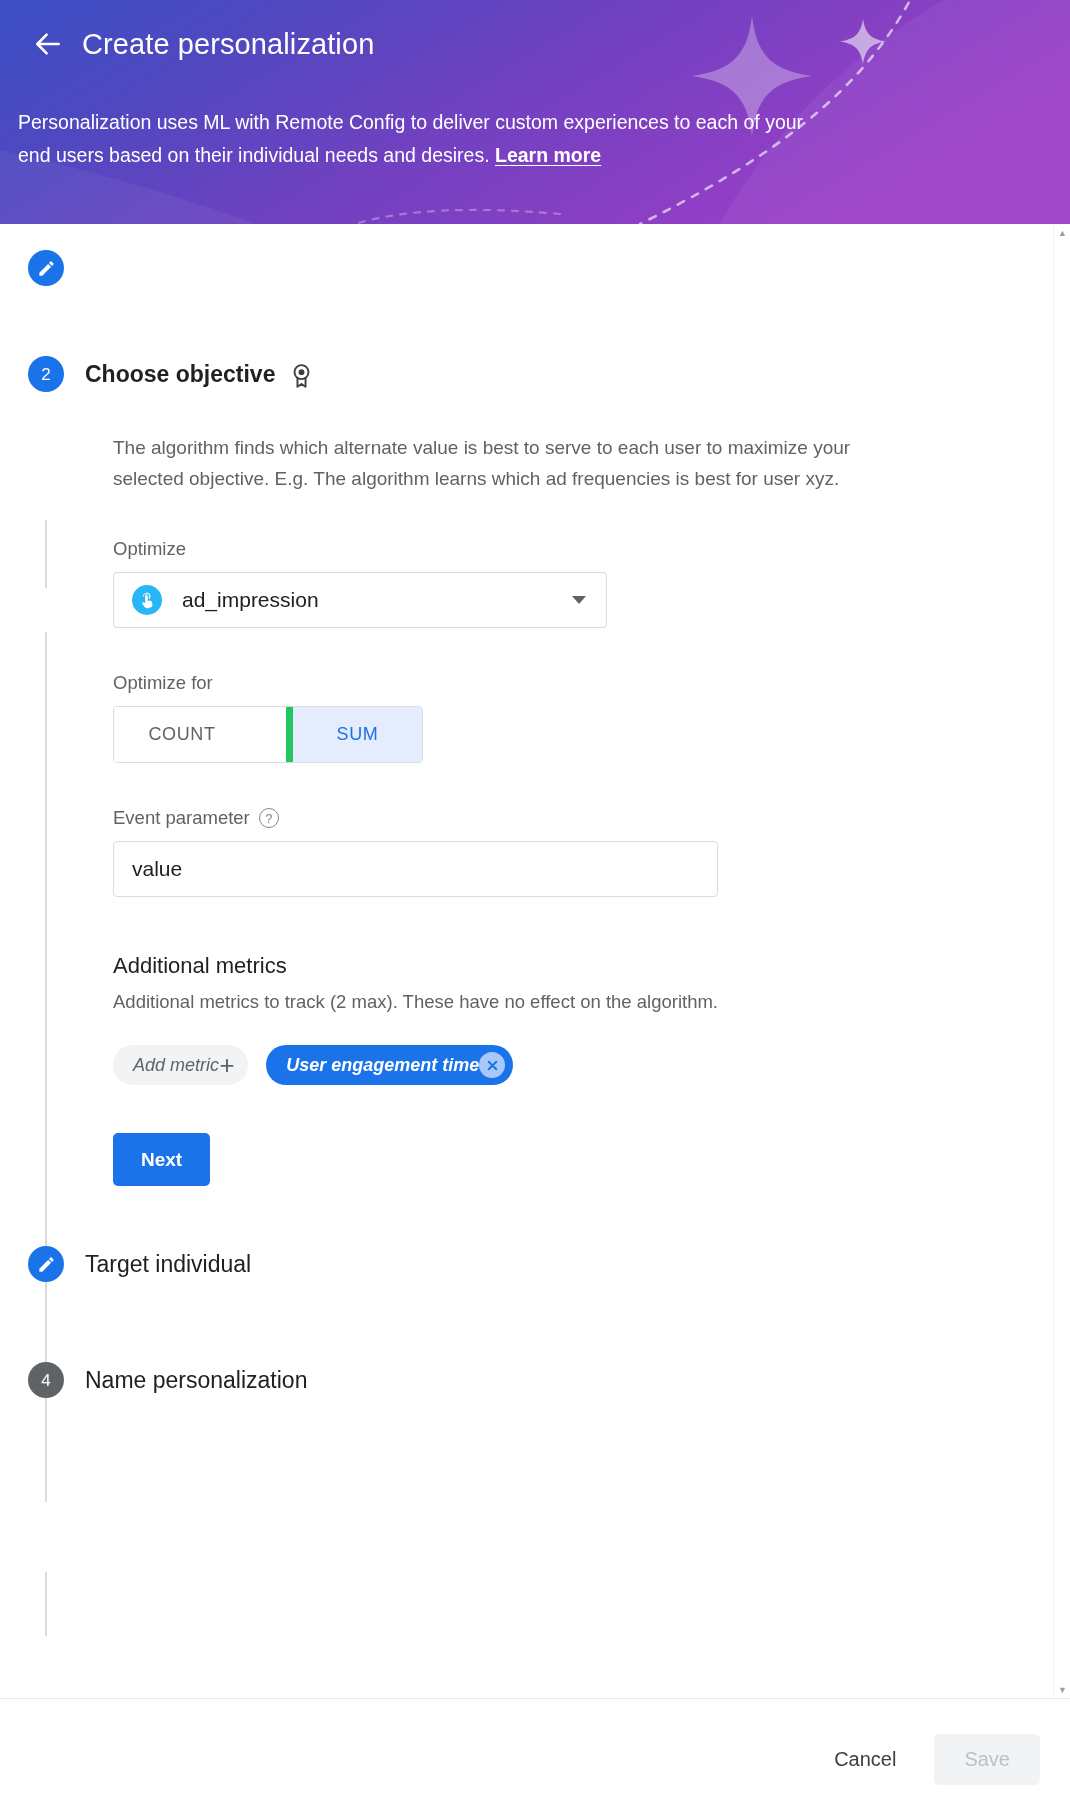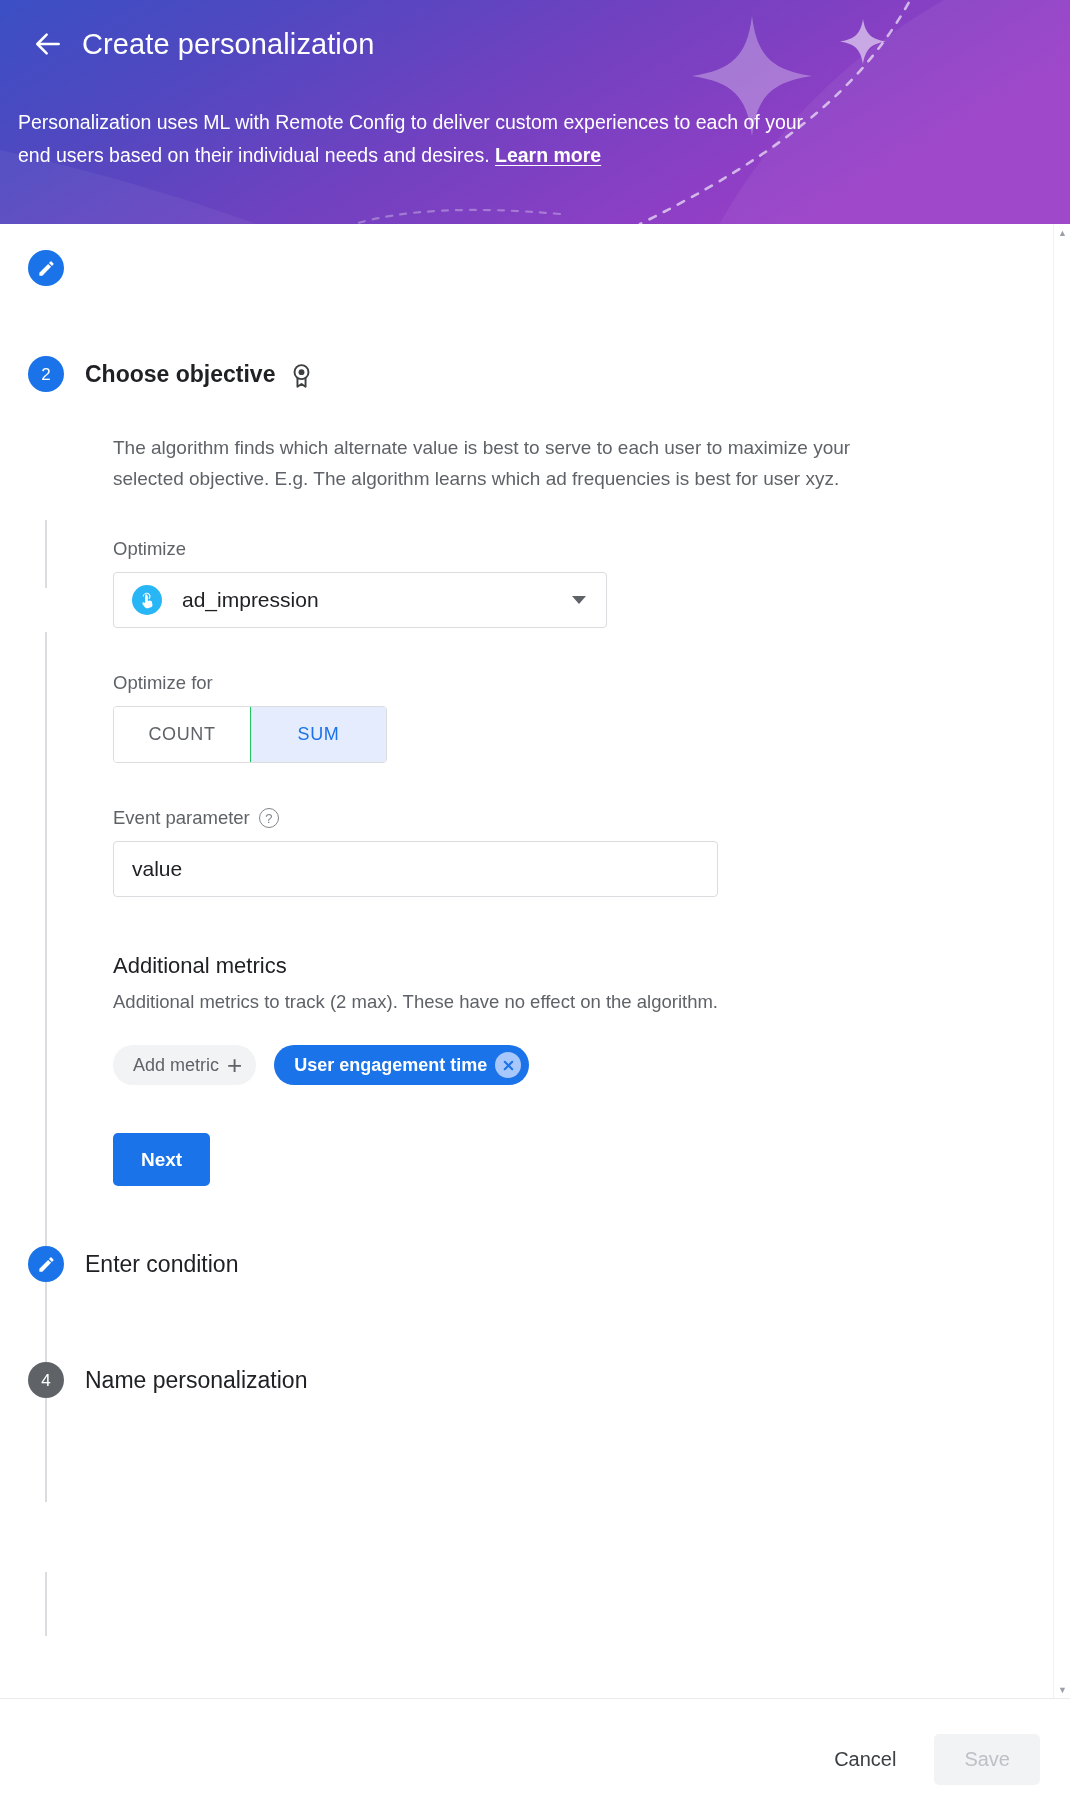--- a/index.html
+++ b/index.html
@@ -233,21 +233,21 @@
   .toggle-btn {
     min-width: 136px;
     display: flex; align-items: center; justify-content: center;
     font-size: 18px;
     letter-spacing: .6px;
     color: #5f6368;
     background: #fff;
     cursor: pointer;
     padding: 0 18px;
   }
-  .toggle-btn + .toggle-btn { border-left: 1px solid #22c55e; }
+  .toggle-btn + .toggle-btn { border-left: 7px solid #22c55e; margin-left: 36px; }
   .toggle-btn.selected { background: #e4ecfd; color: #1a73e8; }
 
   .help-icon {
     width: 20px; height: 20px;
     border-radius: 50%;
     border: 1.6px solid #80868b;
     color: #80868b;
     font-size: 13px;
     display: flex; align-items: center; justify-content: center;
     cursor: pointer;
@@ -287,22 +287,23 @@
     margin-top: 30px;
   }
   .chip {
     display: inline-flex;
     align-items: center;
     height: 40px;
     border-radius: 20px;
     padding: 0 14px 0 20px;
     font-size: 18px;
     cursor: pointer;
-    gap: 8px;
+    gap: 0;
     white-space: nowrap;
+    font-style: italic;
   }
   .chip.add { background: #f1f3f4; color: #5f6368; }
   .chip.sel { background: #1a73e8; color: #ffffff; font-weight: bold; padding-right: 8px; }
   .chip-x {
     width: 26px; height: 26px; border-radius: 50%;
     background: #a8c7fa;
     display: flex; align-items: center; justify-content: center;
     flex: 0 0 26px;
   }
   .plus {
@@ -498,21 +499,21 @@
         </div>
 
         <div class="step" style="margin-top:6px;">
           <div class="step-head">
             <div class="bullet">
               <svg width="19" height="19" viewBox="0 0 24 24" fill="#ffffff">
                 <path d="M3 17.25V21h3.75L17.81 9.94l-3.75-3.75L3 17.25zM20.71 7.04a1 1 0 0 0 0-1.41l-2.34-2.34a1 1 0 0 0-1.41 0l-1.83 1.83 3.75 3.75 1.83-1.83z"></path>
               </svg>
             </div>
             <div class="step-titles">
-              <div class="step-title">Enter condition</div>
+              <div class="step-title">Target individual</div>
             </div>
           </div>
         </div>
 
         <div class="step" style="margin-top:76px;">
           <div class="step-head">
             <div class="bullet grey">
               <span class="num">4</span>
             </div>
             <div class="step-titles">

